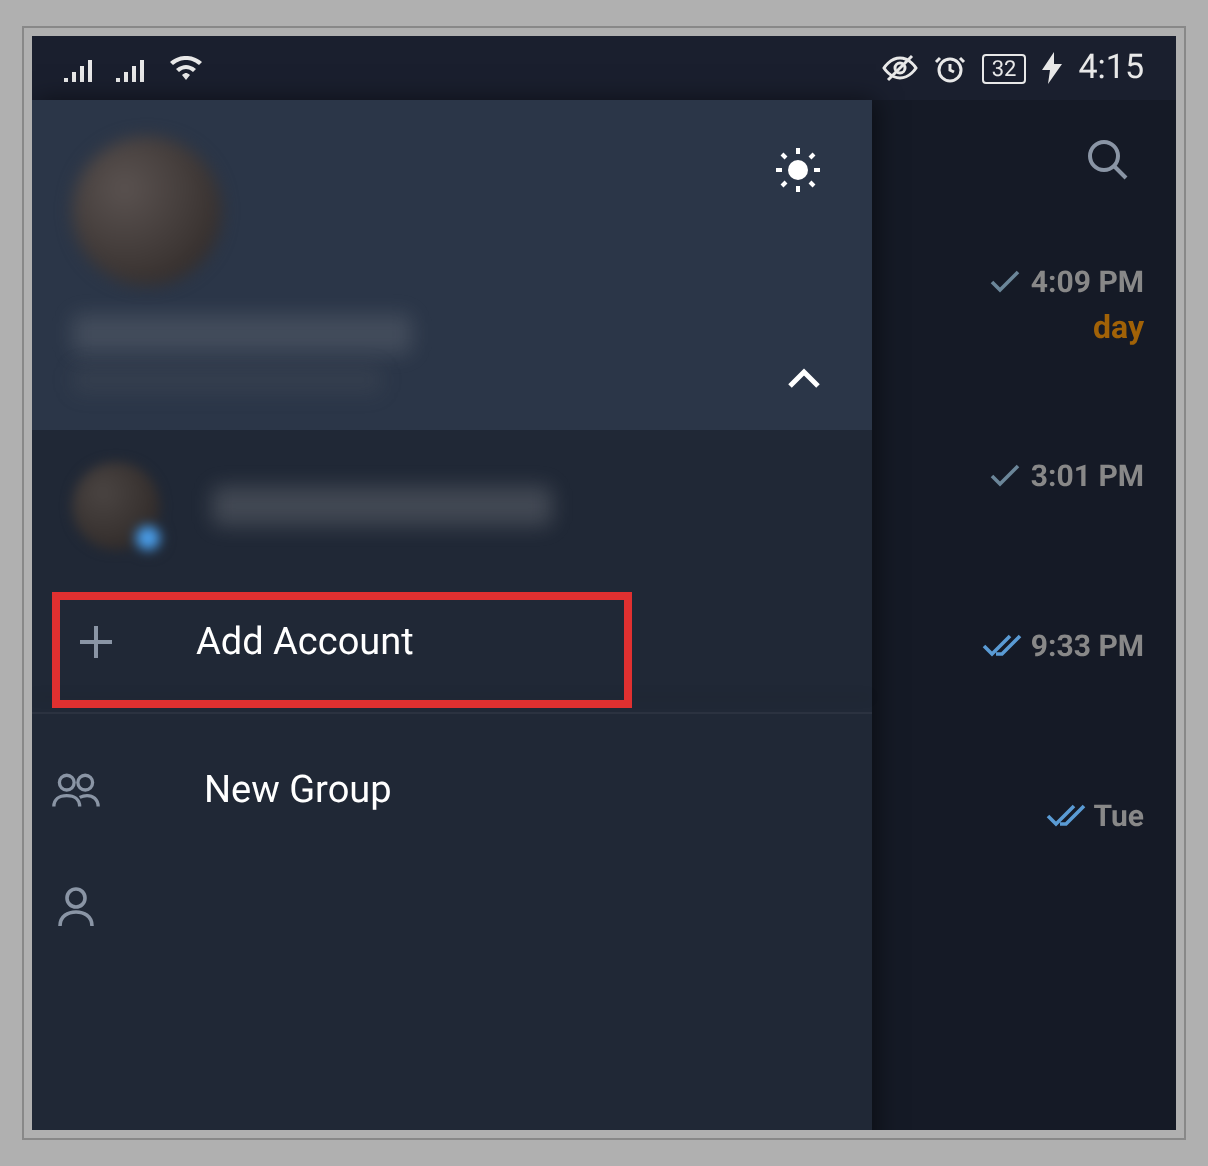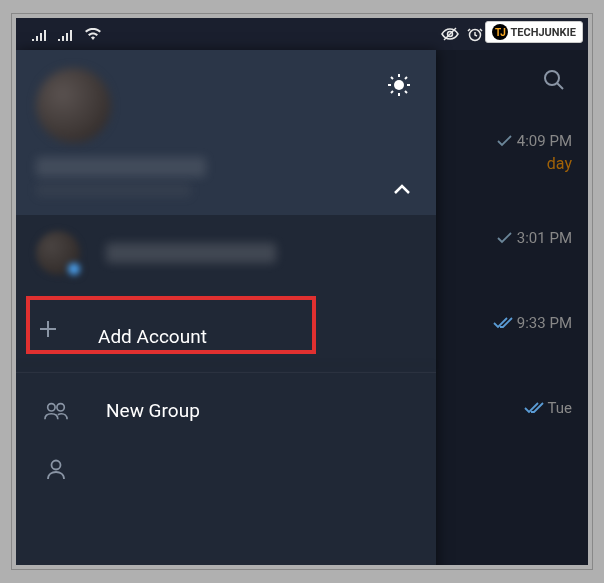--- a/index.html
+++ b/index.html
@@ -67,20 +67,21 @@
       font-size: 11px;
       border-radius: 2px;
     }
     .chat-background {
       position: absolute;
       top: 32px;
       right: 0;
       width: 160px;
       height: 530px;
       background: #151a26;
+      font-weight: bold;
     }
     .chat-header {
       height: 60px;
       display: flex;
       justify-content: flex-end;
       align-items: center;
       padding: 0 22px;
       color: #e8e8e8;
     }
     .chat-item {
@@ -200,65 +201,60 @@
     }
     .add-account-row .icon-slot {
       width: 24px;
       display: flex;
       justify-content: center;
       color: #8a95a5;
     }
     .add-account-label {
       color: white;
       font-size: 19px;
-      margin-top: 16px;
     }
     .highlight-box {
       position: absolute;
       border: 4px solid #e03030;
       top: 5px;
       left: 10px;
       width: 290px;
       height: 58px;
       pointer-events: none;
     }
     .divider {
       height: 1px;
       background: rgba(255,255,255,0.05);
       margin: 6px 0 8px 0;
       box-shadow: 0 -8px 6px rgba(0,0,0,0.2);
     }
     .menu-row {
       display: flex;
       align-items: center;
-      padding: 18px 28px;
-      gap: 38px;
+      padding: 18px 10px;
+      gap: 52px;
       cursor: pointer;
     }
     .menu-row .icon-slot {
       width: 24px;
       display: flex;
       justify-content: center;
       color: #8a95a5;
     }
     .menu-label {
       color: white;
       font-size: 19px;
     }
     svg { display: block; }
   </style>
 </head>
 <body>
 
 <div class="device">
 
-  <div class="watermark">
-    <span class="watermark-logo">TJ</span>
-    <span>TECHJUNKIE</span>
-  </div>
 
   <div class="status-bar">
     <div class="status-left">
       <span>
         <svg width="16" height="14" viewBox="0 0 16 14">
             <path fill="#e8e8e8" d="M0 12h2v2H0zM4 9h2v5H4zM8 6h2v8H8zM12 3h2v11h-2z"></path>
           </svg>
       </span>
       <span>
         <svg width="16" height="14" viewBox="0 0 16 14">

